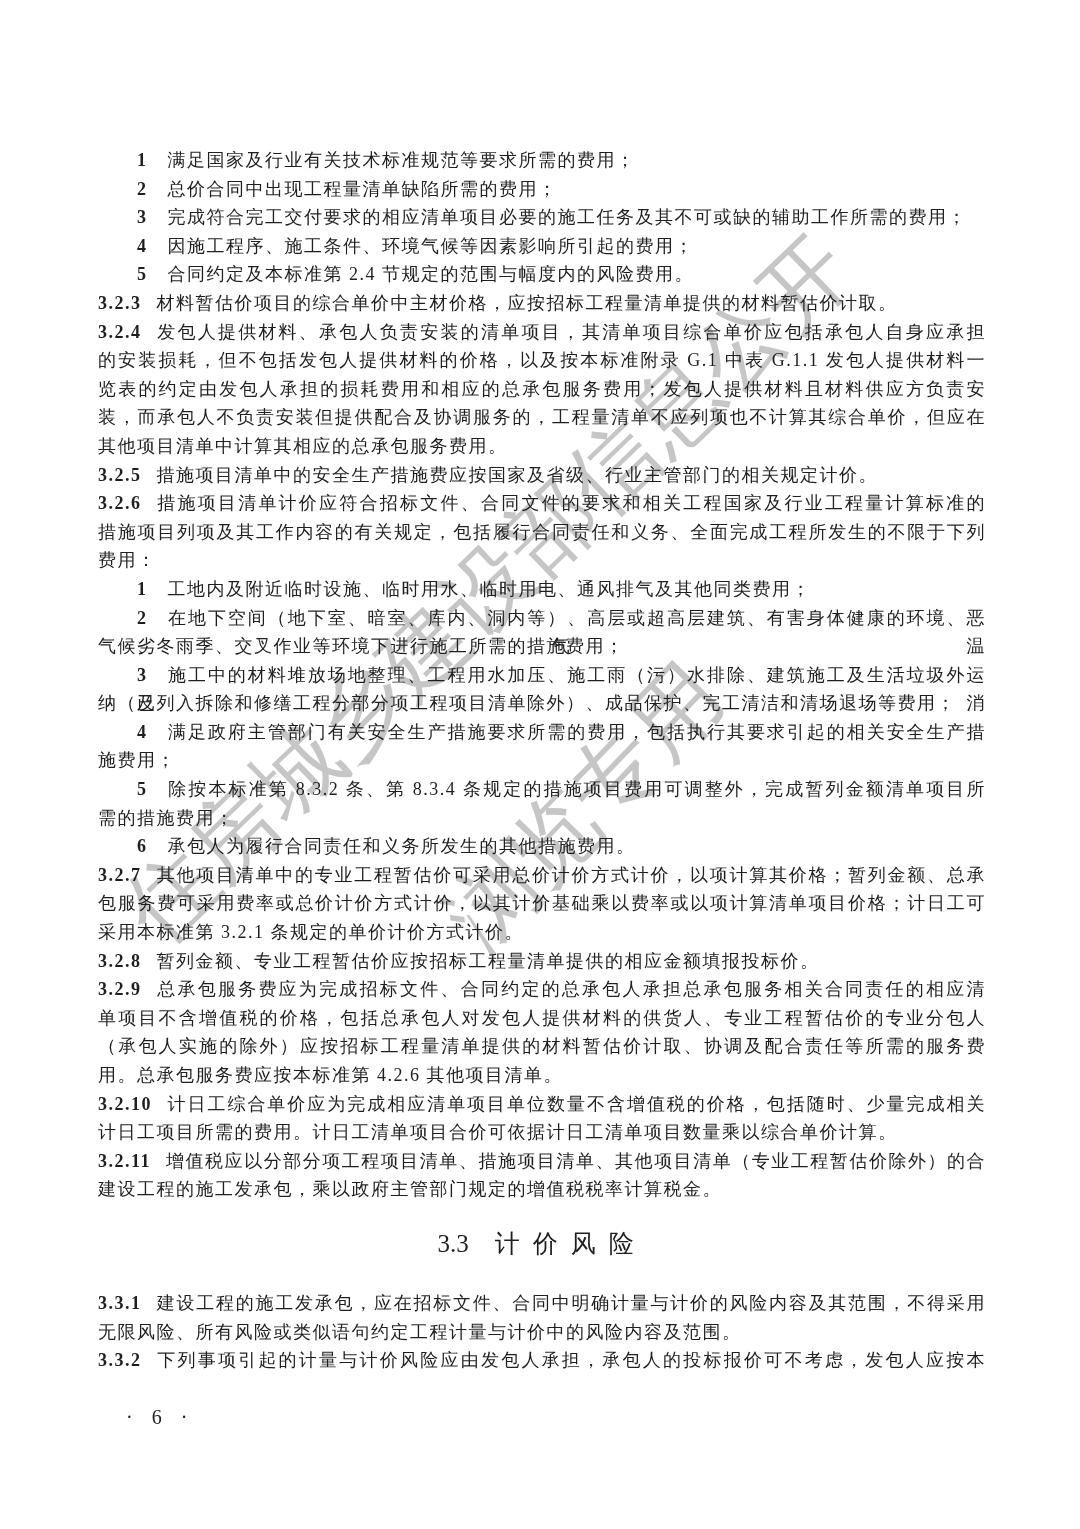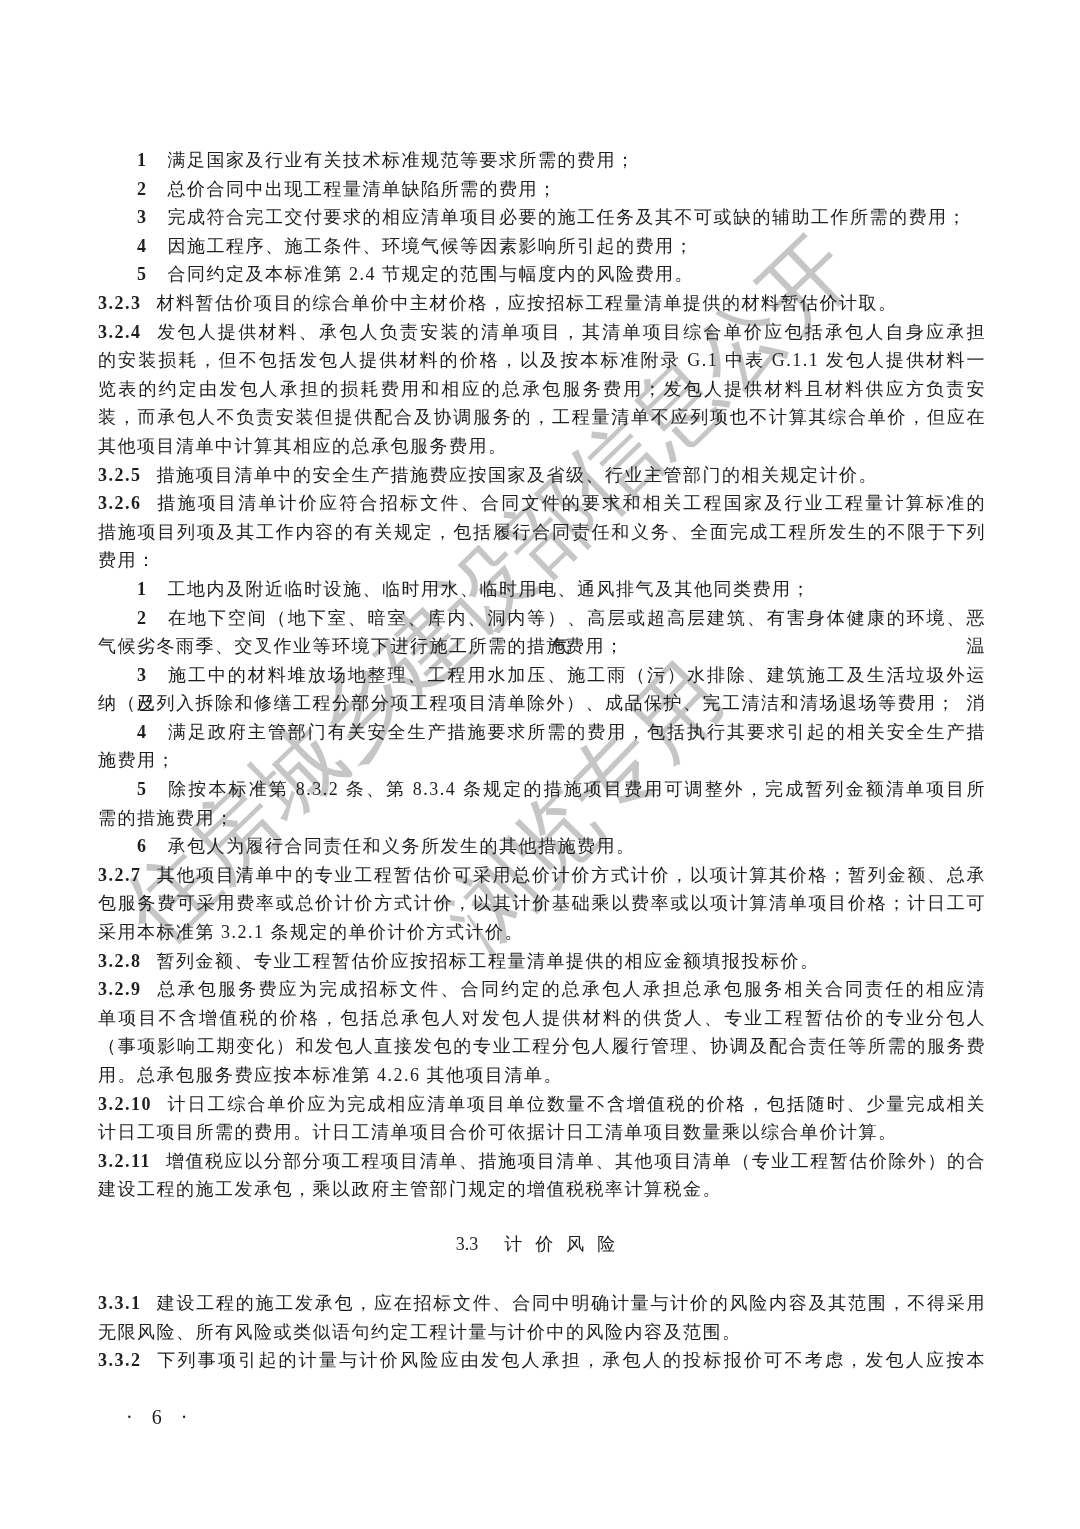--- a/index.html
+++ b/index.html
@@ -49,21 +49,21 @@
   .line.item { padding-left: 39px; }
   .num { font-weight: bold; }
   .line.item .num { margin-right: 20px; }
   .line.sec  .num { margin-right: 15px; margin-top: 40px; }
   
   .heading {
     margin: 14px 0 19px 0;
     height: 52px;
     line-height: 52px;
     text-align: center;
-    font-size: 18px;
+    font-size: 25px;
     font-weight: normal;
     letter-spacing: 0;
   }
   .heading .h-num { margin-right: 26px; }
   .heading .h-title { letter-spacing: 13px; }
   
   .page-number {
     position: absolute;
     z-index: 1;
     left: 126px;
@@ -107,21 +107,21 @@
         <div class="line cont"><span class="txt">施费用；</span></div>
         <div class="line item fill"><span class="num">5</span><span class="txt">除按本标准第 8.3.2 条、第 8.3.4 条规定的措施项目费用可调整外，完成暂列金额清单项目所</span></div>
         <div class="line cont"><span class="txt">需的措施费用；</span></div>
         <div class="line item"><span class="num">6</span><span class="txt">承包人为履行合同责任和义务所发生的其他措施费用。</span></div>
         <div class="line sec fill"><span class="num">3.2.7</span><span class="txt">其他项目清单中的专业工程暂估价可采用总价计价方式计价，以项计算其价格；暂列金额、总承</span></div>
         <div class="line cont fill"><span class="txt">包服务费可采用费率或总价计价方式计价，以其计价基础乘以费率或以项计算清单项目价格；计日工可</span></div>
         <div class="line cont"><span class="txt">采用本标准第 3.2.1 条规定的单价计价方式计价。</span></div>
         <div class="line sec"><span class="num">3.2.8</span><span class="txt">暂列金额、专业工程暂估价应按招标工程量清单提供的相应金额填报投标价。</span></div>
         <div class="line sec fill"><span class="num">3.2.9</span><span class="txt">总承包服务费应为完成招标文件、合同约定的总承包人承担总承包服务相关合同责任的相应清</span></div>
         <div class="line cont fill"><span class="txt">单项目不含增值税的价格，包括总承包人对发包人提供材料的供货人、专业工程暂估价的专业分包人</span></div>
-        <div class="line cont fill"><span class="txt">（事项影响工期变化）和发包人直接发包的专业工程分包人履行管理、协调及配合责任等所需的服务费</span></div>
+        <div class="line cont fill"><span class="txt">（承包人实施的除外）应按招标工程量清单提供的材料暂估价计取、协调及配合责任等所需的服务费</span></div>
         <div class="line cont"><span class="txt">用。总承包服务费应按本标准第 4.2.6 其他项目清单。</span></div>
         <div class="line sec fill"><span class="num">3.2.10</span><span class="txt">计日工综合单价应为完成相应清单项目单位数量不含增值税的价格，包括随时、少量完成相关</span></div>
         <div class="line cont"><span class="txt">计日工项目所需的费用。计日工清单项目合价可依据计日工清单项目数量乘以综合单价计算。</span></div>
         <div class="line sec fill"><span class="num">3.2.11</span><span class="txt">增值税应以分部分项工程项目清单、措施项目清单、其他项目清单（专业工程暂估价除外）的合</span></div>
         <div class="line cont"><span class="txt">建设工程的施工发承包，乘以政府主管部门规定的增值税税率计算税金。</span></div>
       </div>
 
     <h2 class="heading">
       <span class="h-num">3.3</span><span class="h-title">计价风险</span>
     </h2>

